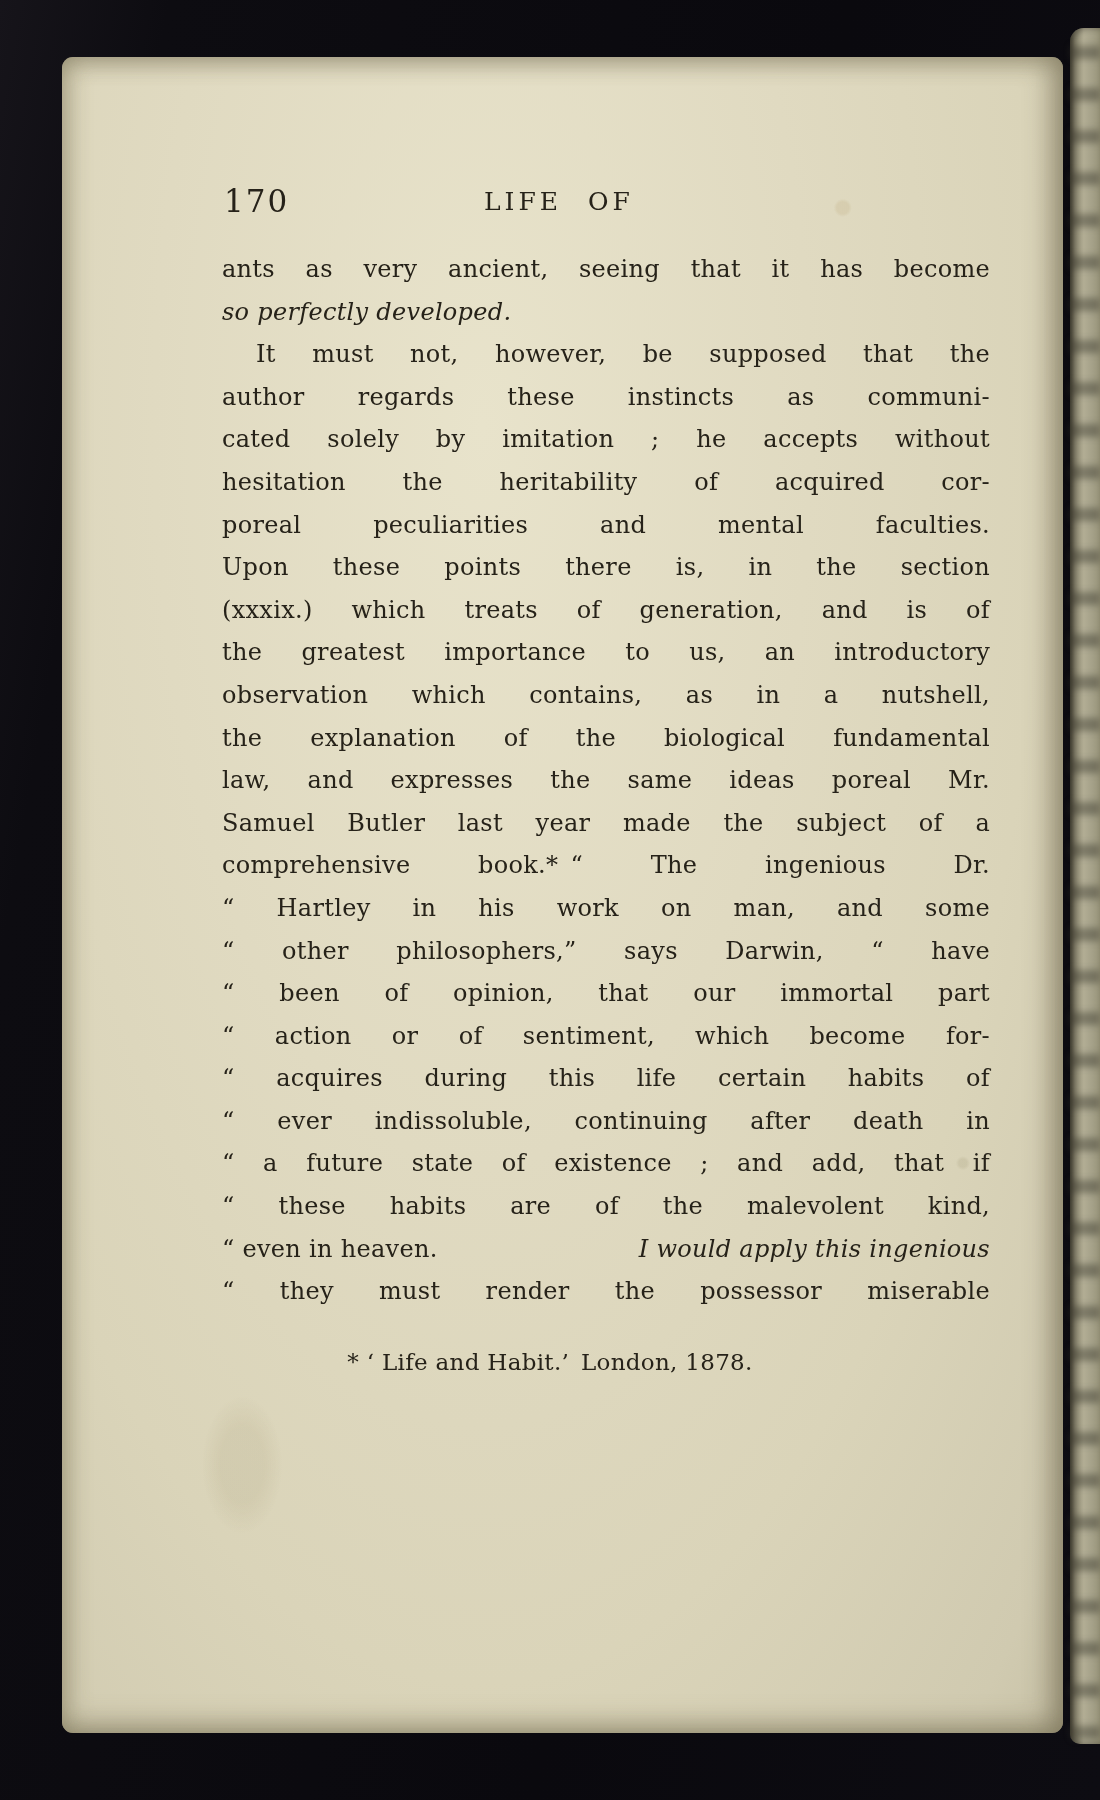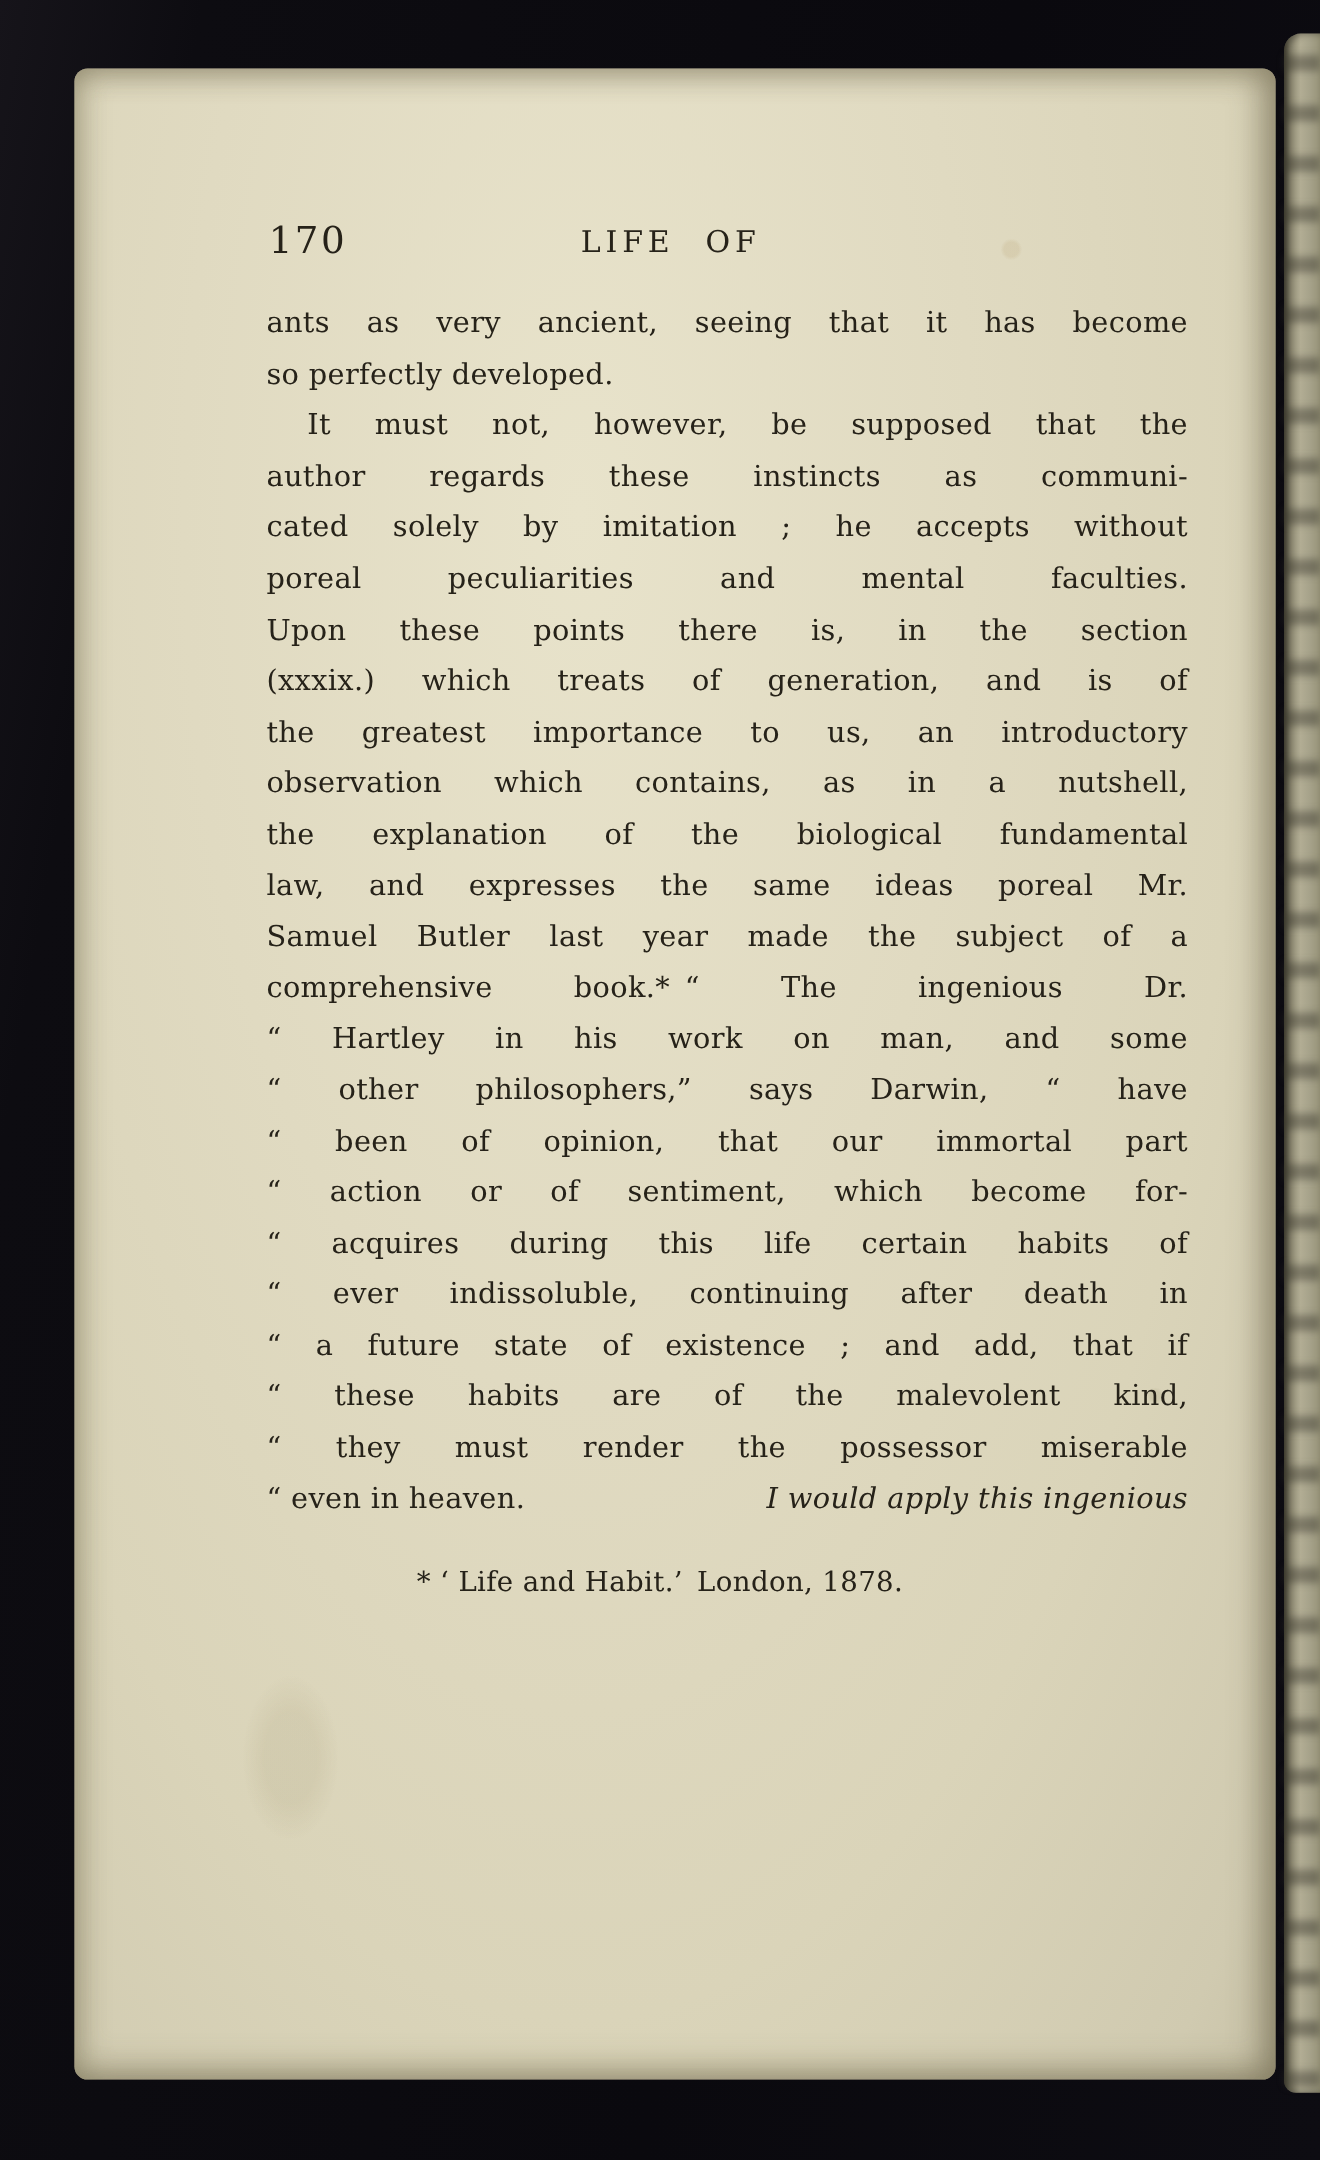--- a/index.html
+++ b/index.html
@@ -38,21 +38,21 @@
   .pagenum{position:absolute;left:2px;top:0;font-size:31px;letter-spacing:2px;}
   .running{position:absolute;left:262px;top:4px;font-size:25px;letter-spacing:4px;word-spacing:14px;}
   
   .body{position:absolute;left:160px;top:191px;width:768px;}
   .ln{
     height:42.6px;line-height:42.6px;font-size:24px;
     text-align:justify;text-align-last:justify;
     letter-spacing:.3px;
   }
   .ln.indent{padding-left:34px;}
-  .ln.noj{text-align:right;text-align-last:left;}
+  .ln.noj{text-align:right;text-align-last:left;font-style:italic;}
   .ln.mixed{display:flex;justify-content:space-between;}
   .it{font-style:italic;}
   .footnote{
     margin-top:36px;width:768px;text-align:center;
     transform:translateX(-56px);
     font-size:23px;letter-spacing:.3px;
   }
   
   .edge{
     position:absolute;right:0;top:28px;width:30px;height:1716px;
@@ -80,42 +80,43 @@
       <span class="pagenum">170</span>
       <span class="running">LIFE OF</span>
     </div>
 
     <div class="body">
       <div class="ln">ants as very ancient, seeing that it has become</div>
       <div class="ln noj">so perfectly developed.</div>
       <div class="ln indent">It must not, however, be supposed that the</div>
       <div class="ln">author regards these instincts as communi-</div>
       <div class="ln">cated solely by imitation ; he accepts without</div>
+      <div class="ln">hesitation the heritability of acquired cor-</div>
       <div class="ln">poreal peculiarities and mental faculties.</div>
       <div class="ln">Upon these points there is, in the section</div>
       <div class="ln">(xxxix.) which treats of generation, and is of</div>
       <div class="ln">the greatest importance to us, an introductory</div>
       <div class="ln">observation which contains, as in a nutshell,</div>
       <div class="ln">the explanation of the biological fundamental</div>
       <div class="ln">law, and expresses the same ideas poreal Mr.</div>
       <div class="ln">Samuel Butler last year made the subject of a</div>
       <div class="ln">comprehensive book.* “ The ingenious Dr.</div>
       <div class="ln">“ Hartley in his work on man, and some</div>
       <div class="ln">“ other philosophers,” says Darwin, “ have</div>
       <div class="ln">“ been of opinion, that our immortal part</div>
       <div class="ln">“ action or of sentiment, which become for-</div>
       <div class="ln">“ acquires during this life certain habits of</div>
       <div class="ln">“ ever indissoluble, continuing after death in</div>
       <div class="ln">“ a future state of existence ; and add, that if</div>
       <div class="ln">“ these habits are of the malevolent kind,</div>
-      <div class="ln">“ they must render the possessor miserable</div>
       <div class="ln mixed">
         <span>“ even in heaven.</span>
         <span class="it">I would apply this ingenious</span>
       </div>
+      <div class="ln">“ they must render the possessor miserable</div>
       <div class="footnote">* ‘ Life and Habit.’ London, 1878.</div>
     </div>
   </div>
 
   <div class="edge">
     <div class="bands"></div>
   </div>
 </div>
 
 </body></html>

